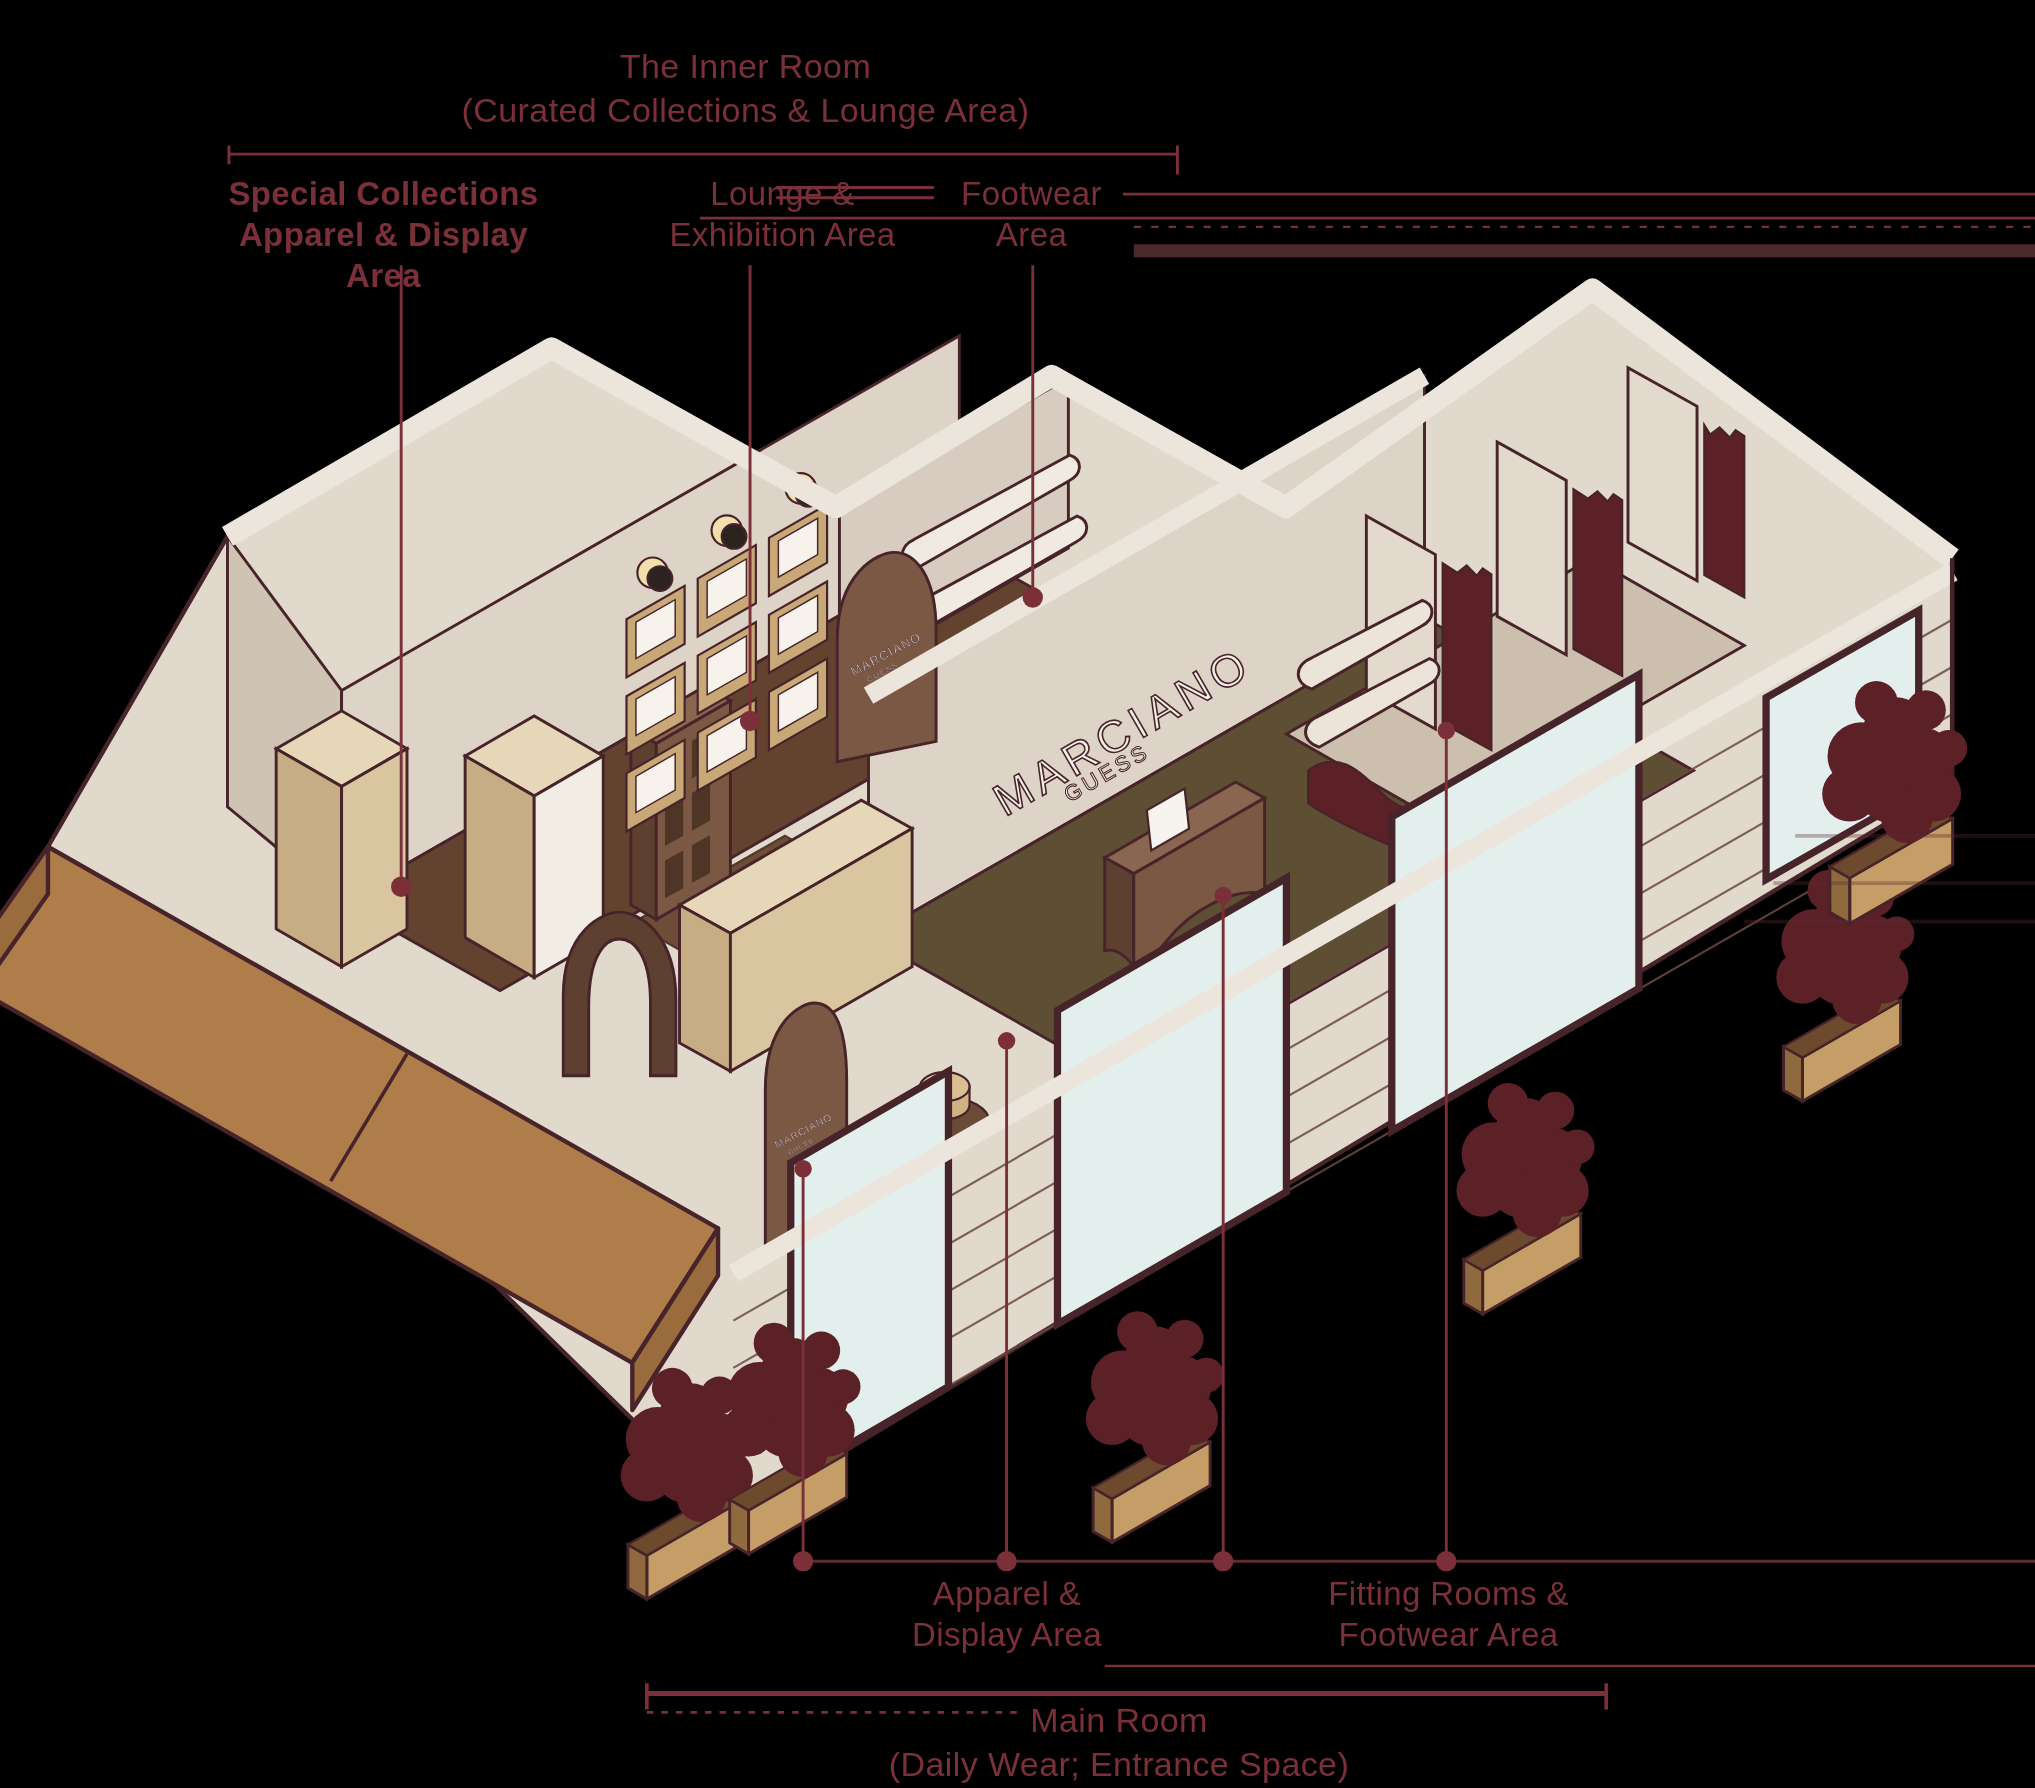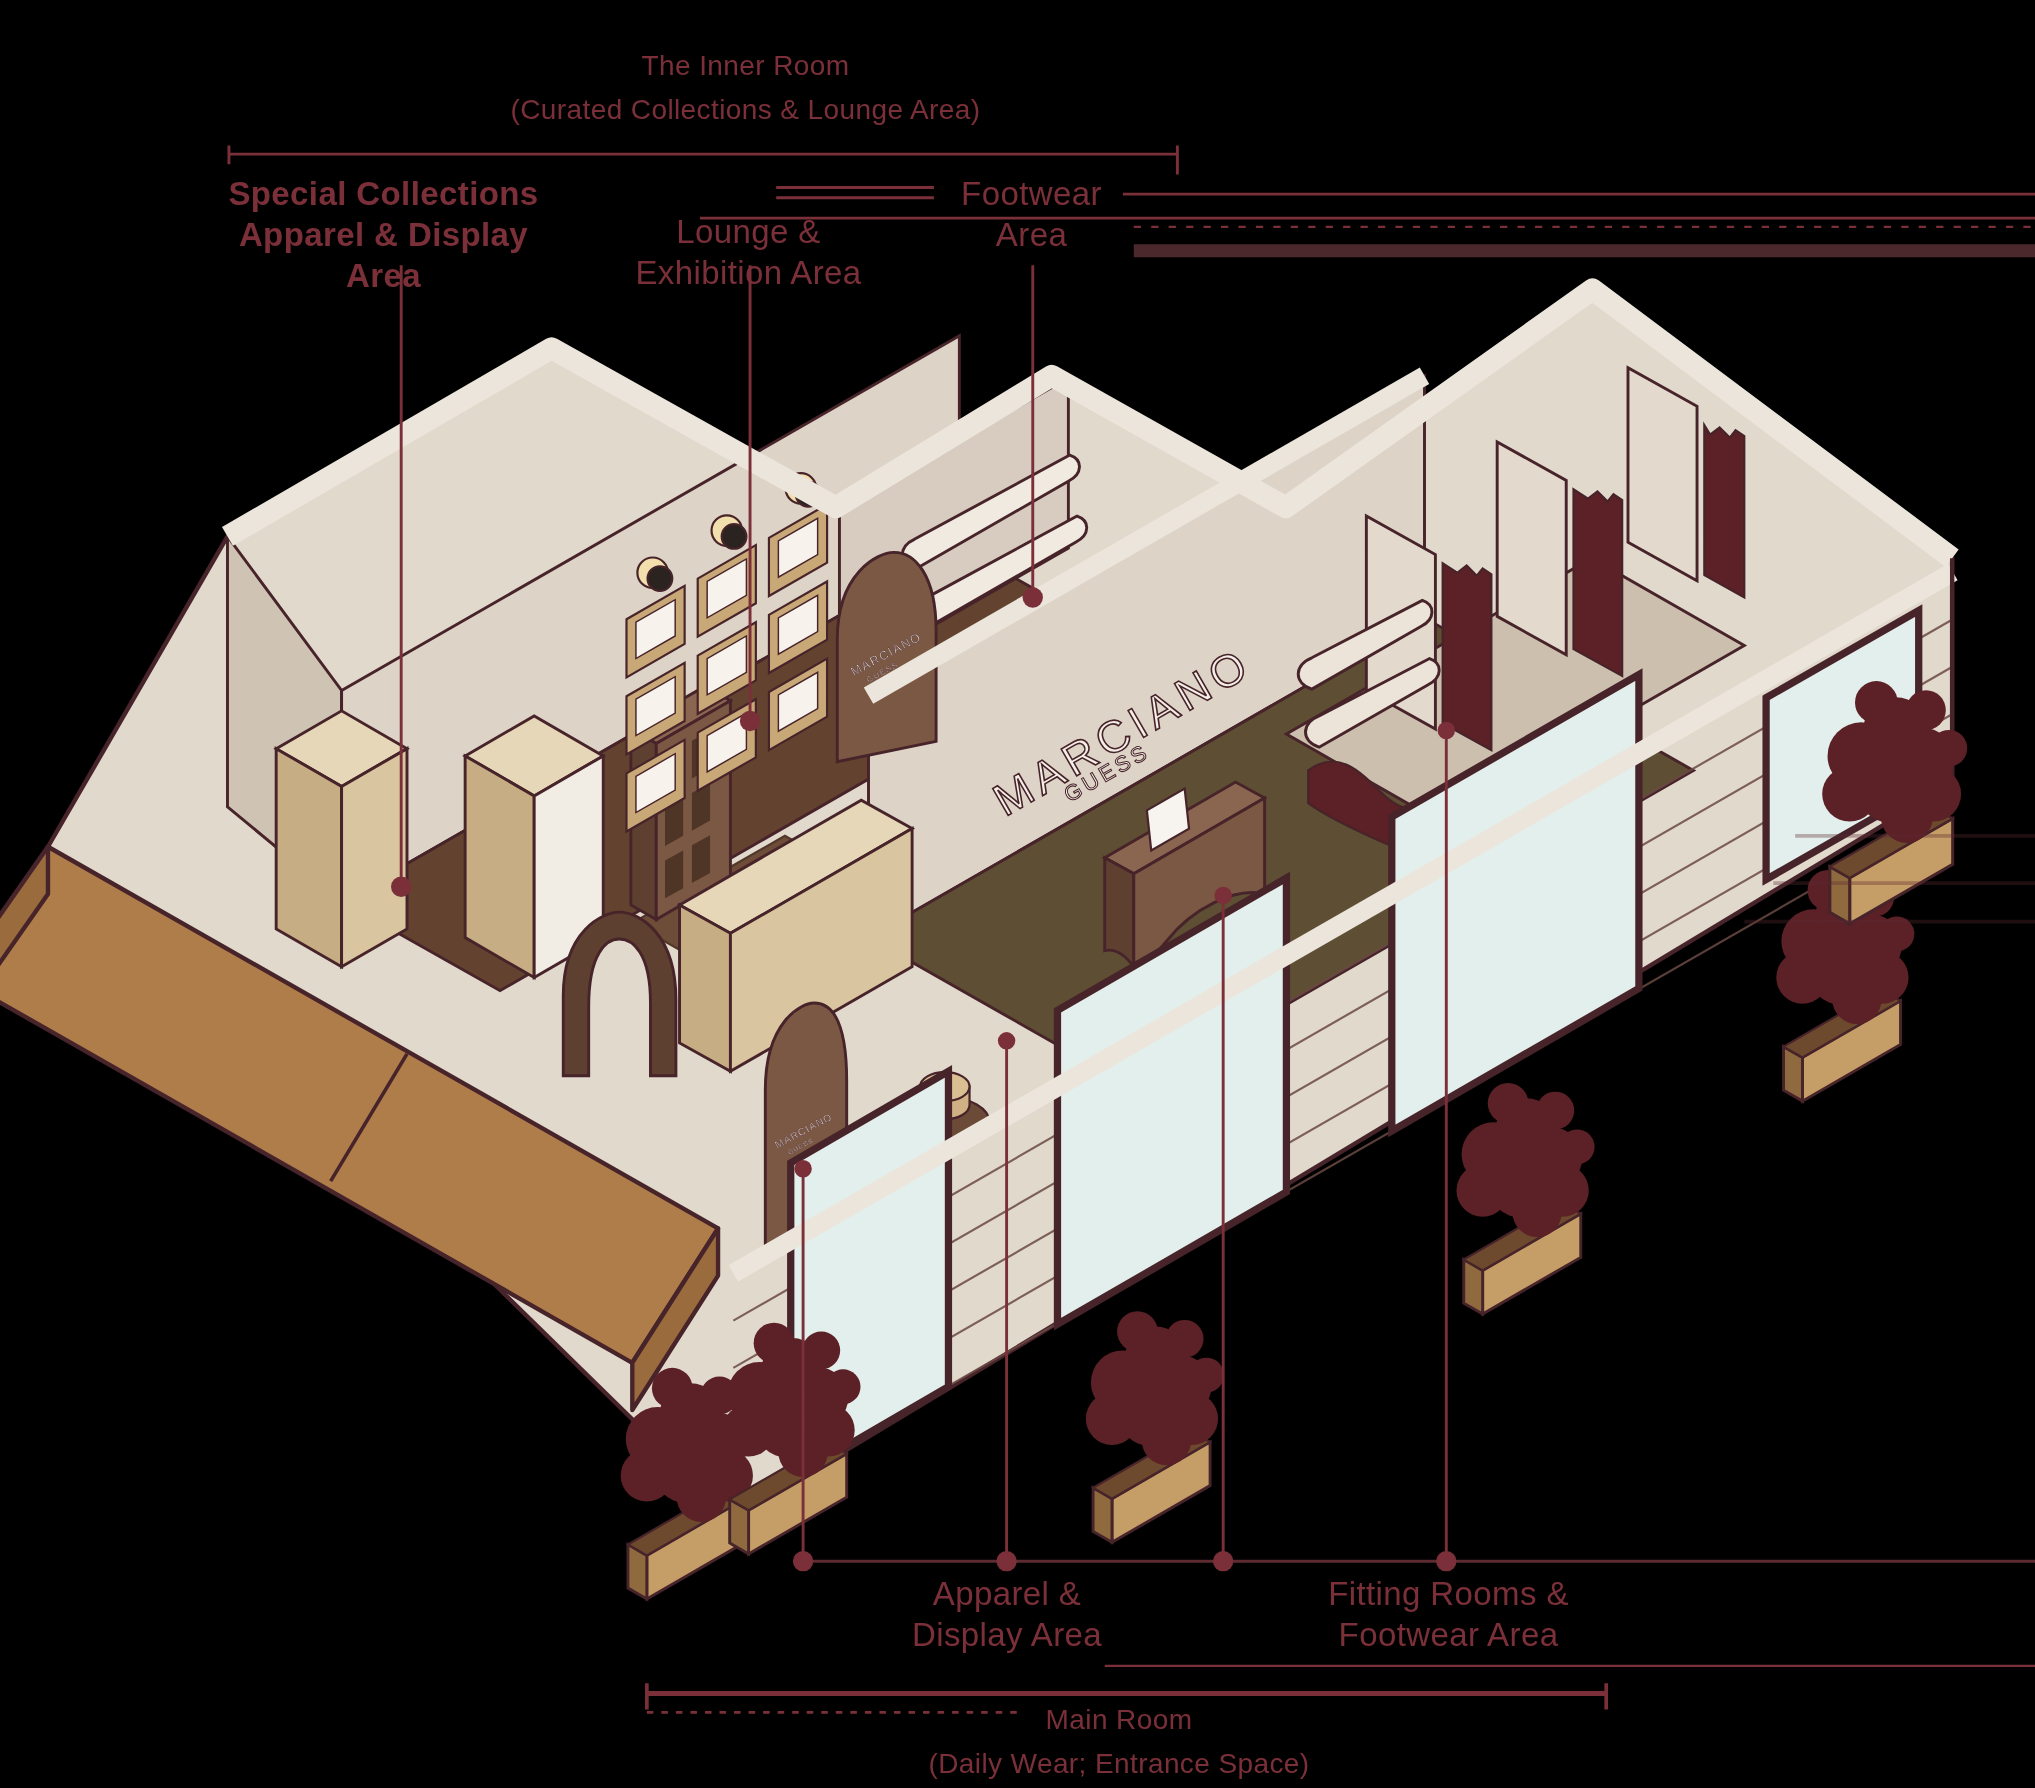--- a/index.html
+++ b/index.html
@@ -2,24 +2,24 @@
 <html style="font-size:11.6px"><head>
 <meta charset="utf-8">
 <style>
   html,body{margin:0;padding:0;background:#000;}
   #stage{position:relative;width:2035px;height:1788px;background:#000;overflow:hidden;
          font-family:"Liberation Sans",sans-serif;}
   #stage svg{position:absolute;left:0;top:0;}
   .label{position:absolute;color:#7b3039;text-align:center;
          font:33px/41px "Liberation Sans",sans-serif;letter-spacing:0.4px;}
   .label .l2{display:block;}
-  .title{font-size:28px;line-height:44px;text-align:center;}
+  .title{font-size:34px;line-height:44px;text-align:center;}
   #lbl-inner  {left:440px;  top:44px;   width:611px;}
   #lbl-special{left:209px;  top:173px;  width:349px;font-weight:bold;}
-  #lbl-lounge {left:603px;  top:173px;  width:291px;margin-top:38px;}
+  #lbl-lounge {left:637px;  top:173px;  width:291px;}
   #lbl-foot   {left:915px; top:173px;  width:233px;}
   #lbl-entr   {left:665px;  top:1573px; width:276px;}
   #lbl-app    {left:869px; top:1573px; width:276px;text-align:center;}
   #lbl-cash   {left:1129px; top:1573px; width:189px;}
   #lbl-fit    {left:1274px; top:1573px; width:349px;}
   #lbl-main   {left:792px; top:1698px; width:654px;}
 </style>
 </head>
 <body>
 

